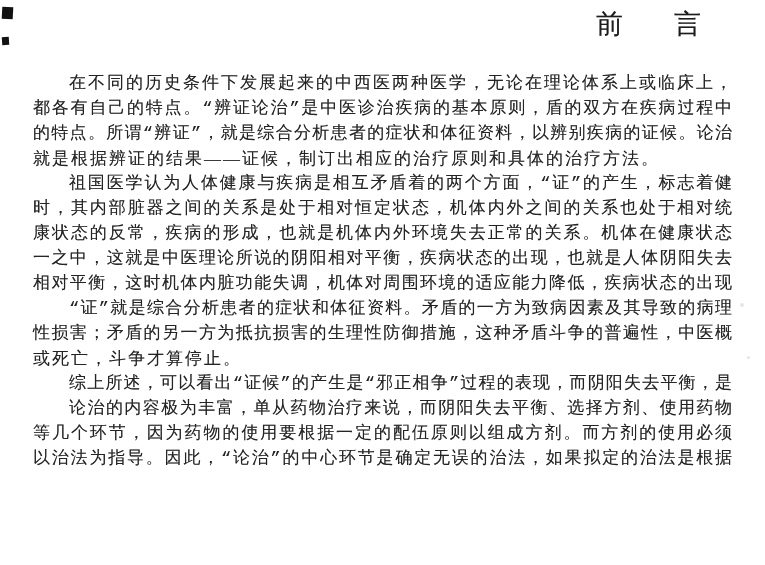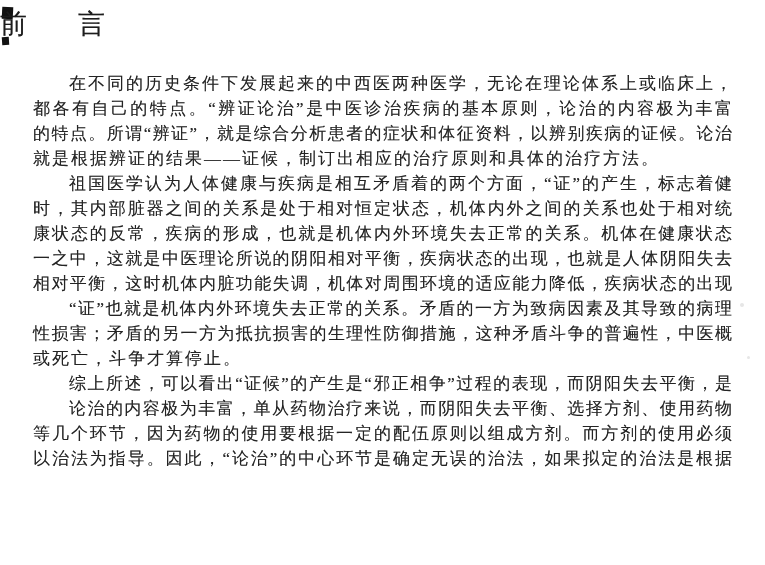--- a/index.html
+++ b/index.html
@@ -10,21 +10,21 @@
     background: #ffffff;
     overflow: hidden;
     font-family: "Liberation Serif", "DejaVu Serif", serif;
   }
   .title {
     position: absolute;
     top: 6px;
     left: 0;
     right: 52px;
     margin: 0;
-    text-align: left;
+    text-align: right;
     font-size: 27px;
     font-weight: normal;
     letter-spacing: 12px;
     color: #1c1c1c;
     text-shadow: 0 0 0.5px rgba(0,0,0,0.4);
   }
   .body-text {
     position: absolute;
     left: 33px;
     top: 71px;
@@ -35,20 +35,21 @@
     text-shadow: 0 0 0.5px rgba(0,0,0,0.35);
   }
   .line {
     height: 25px;
     overflow: visible;
   }
   .fill {
     text-align: justify;
     text-align-last: justify;
     letter-spacing: 0;
+    font-family: Liberation Mono, monospace;
   }
   .end {
     text-align: right;
     text-align-last: left;
     letter-spacing: 2px;
   }
   .indent { text-indent: 36px; }
   .artifact {
     position: absolute;
     background: #121212;
@@ -70,29 +71,29 @@
 
   <div class="artifact artifact-1"></div>
   <div class="artifact artifact-2"></div>
   <div class="speck speck-1"></div>
   <div class="speck speck-2"></div>
 
   <h1 class="title">前　言</h1>
 
   <div class="body-text">
     <div class="line indent fill">在不同的历史条件下发展起来的中西医两种医学，无论在理论体系上或临床上，</div>
-    <div class="line fill">都各有自己的特点。“辨证论治”是中医诊治疾病的基本原则，论治的内容极为丰富</div>
+    <div class="line fill">都各有自己的特点。“辨证论治”是中医诊治疾病的基本原则，盾的双方在疾病过程中</div>
     <div class="line fill">的特点。所谓“辨证”，就是综合分析患者的症状和体征资料，以辨别疾病的证候。论治</div>
     <div class="line end">就是根据辨证的结果——证候，制订出相应的治疗原则和具体的治疗方法。</div>
     <div class="line indent fill">祖国医学认为人体健康与疾病是相互矛盾着的两个方面，“证”的产生，标志着健</div>
     <div class="line fill">时，其内部脏器之间的关系是处于相对恒定状态，机体内外之间的关系也处于相对统</div>
     <div class="line fill">康状态的反常，疾病的形成，也就是机体内外环境失去正常的关系。机体在健康状态</div>
     <div class="line fill">一之中，这就是中医理论所说的阴阳相对平衡，疾病状态的出现，也就是人体阴阳失去</div>
     <div class="line fill">相对平衡，这时机体内脏功能失调，机体对周围环境的适应能力降低，疾病状态的出现</div>
-    <div class="line indent fill">“证”也就是机体内外环境失去正常的关系。矛盾的一方为致病因素及其导致的病理</div>
+    <div class="line indent fill">“证”就是综合分析患者的症状和体征资料。矛盾的一方为致病因素及其导致的病理</div>
     <div class="line fill">性损害；矛盾的另一方为抵抗损害的生理性防御措施，这种矛盾斗争的普遍性，中医概</div>
     <div class="line end">或死亡，斗争才算停止。</div>
     <div class="line indent fill">综上所述，可以看出“证候”的产生是“邪正相争”过程的表现，而阴阳失去平衡，是</div>
     <div class="line indent fill">论治的内容极为丰富，单从药物治疗来说，而阴阳失去平衡、选择方剂、使用药物</div>
     <div class="line fill">等几个环节，因为药物的使用要根据一定的配伍原则以组成方剂。而方剂的使用必须</div>
     <div class="line fill">以治法为指导。因此，“论治”的中心环节是确定无误的治法，如果拟定的治法是根据</div>
   </div>
 
 </div>
 

